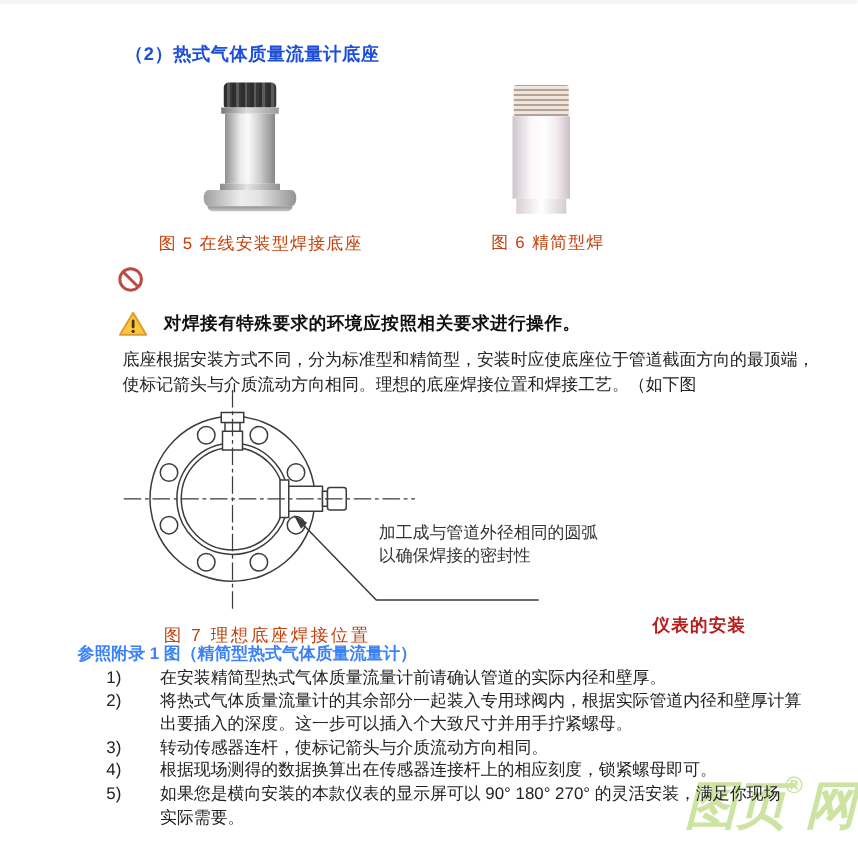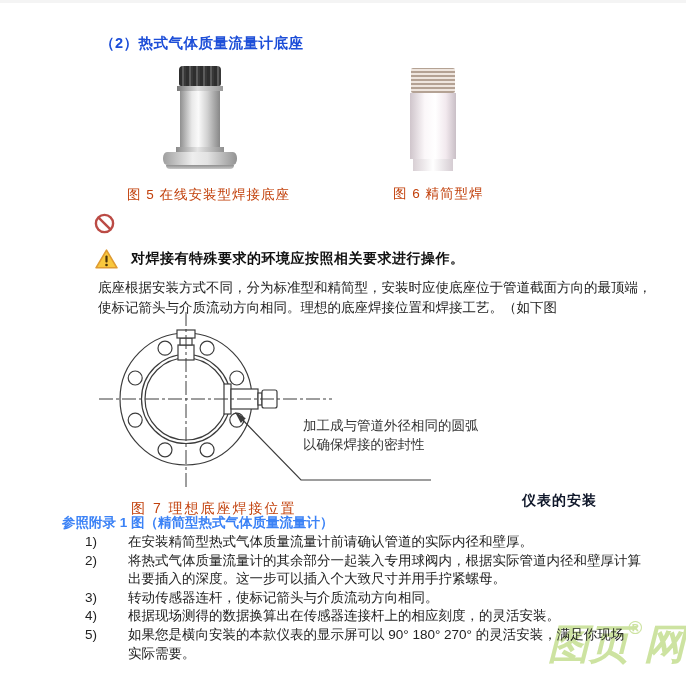--- a/index.html
+++ b/index.html
@@ -10,21 +10,21 @@
   .abs{position:absolute;}
   .layer{position:absolute;inset:0;z-index:1;}
   #top-strip{left:0;top:0;width:686px;height:3px;background:#f4f4f4;}
 
   
   #doc-heading{left:100px;top:34px;font-size:14.5px;font-weight:700;color:#1d4ed8;letter-spacing:0.5px;}
   .fig-caption{font-size:13.5px;color:#c2410c;letter-spacing:1px;}
   #fig5-caption{left:127px;top:186px;}
   #fig6-caption{left:393px;top:185px;}
   #fig7-caption{left:131px;top:500px;font-size:14px;letter-spacing:2px;}
-  #section-right{right:89px;top:492px;font-weight:700;font-size:14px;color:#0f172a;letter-spacing:1px;}
+  #section-right{right:89px;top:492px;font-weight:700;font-size:14px;color:#b91c1c;letter-spacing:1px;}
   #ref-heading{left:62px;top:514px;font-weight:700;font-size:13.5px;color:#3b82f6;}
 
   
   .notice-row{display:flex;align-items:center;}
   #prohibit-row{left:94px;top:213px;}
   #warn-row{left:95px;top:249px;}
   .notice-text{font-weight:700;font-size:14px;color:#111;margin-left:13px;letter-spacing:0.5px;}
 
   
   #body-para{left:62px;top:278px;font-size:13.5px;line-height:20px;color:#222;}
@@ -189,21 +189,21 @@
     <div class="list-row">
       <span class="list-num"></span>
       <span class="list-text">出要插入的深度。这一步可以插入个大致尺寸并用手拧紧螺母。</span>
     </div>
     <div class="list-row">
       <span class="list-num">3)</span>
       <span class="list-text">转动传感器连杆，使标记箭头与介质流动方向相同。</span>
     </div>
     <div class="list-row">
       <span class="list-num">4)</span>
-      <span class="list-text">根据现场测得的数据换算出在传感器连接杆上的相应刻度，的灵活安装。</span>
+      <span class="list-text">根据现场测得的数据换算出在传感器连接杆上的相应刻度，锁紧螺母即可。</span>
     </div>
     <div class="list-row">
       <span class="list-num">5)</span>
       <span class="list-text">如果您是横向安装的本款仪表的显示屏可以 90° 180° 270° 的灵活安装，满足你现场</span>
     </div>
     <div class="list-row">
       <span class="list-num"></span>
       <span class="list-text">实际需要。</span>
     </div>
   </div>

